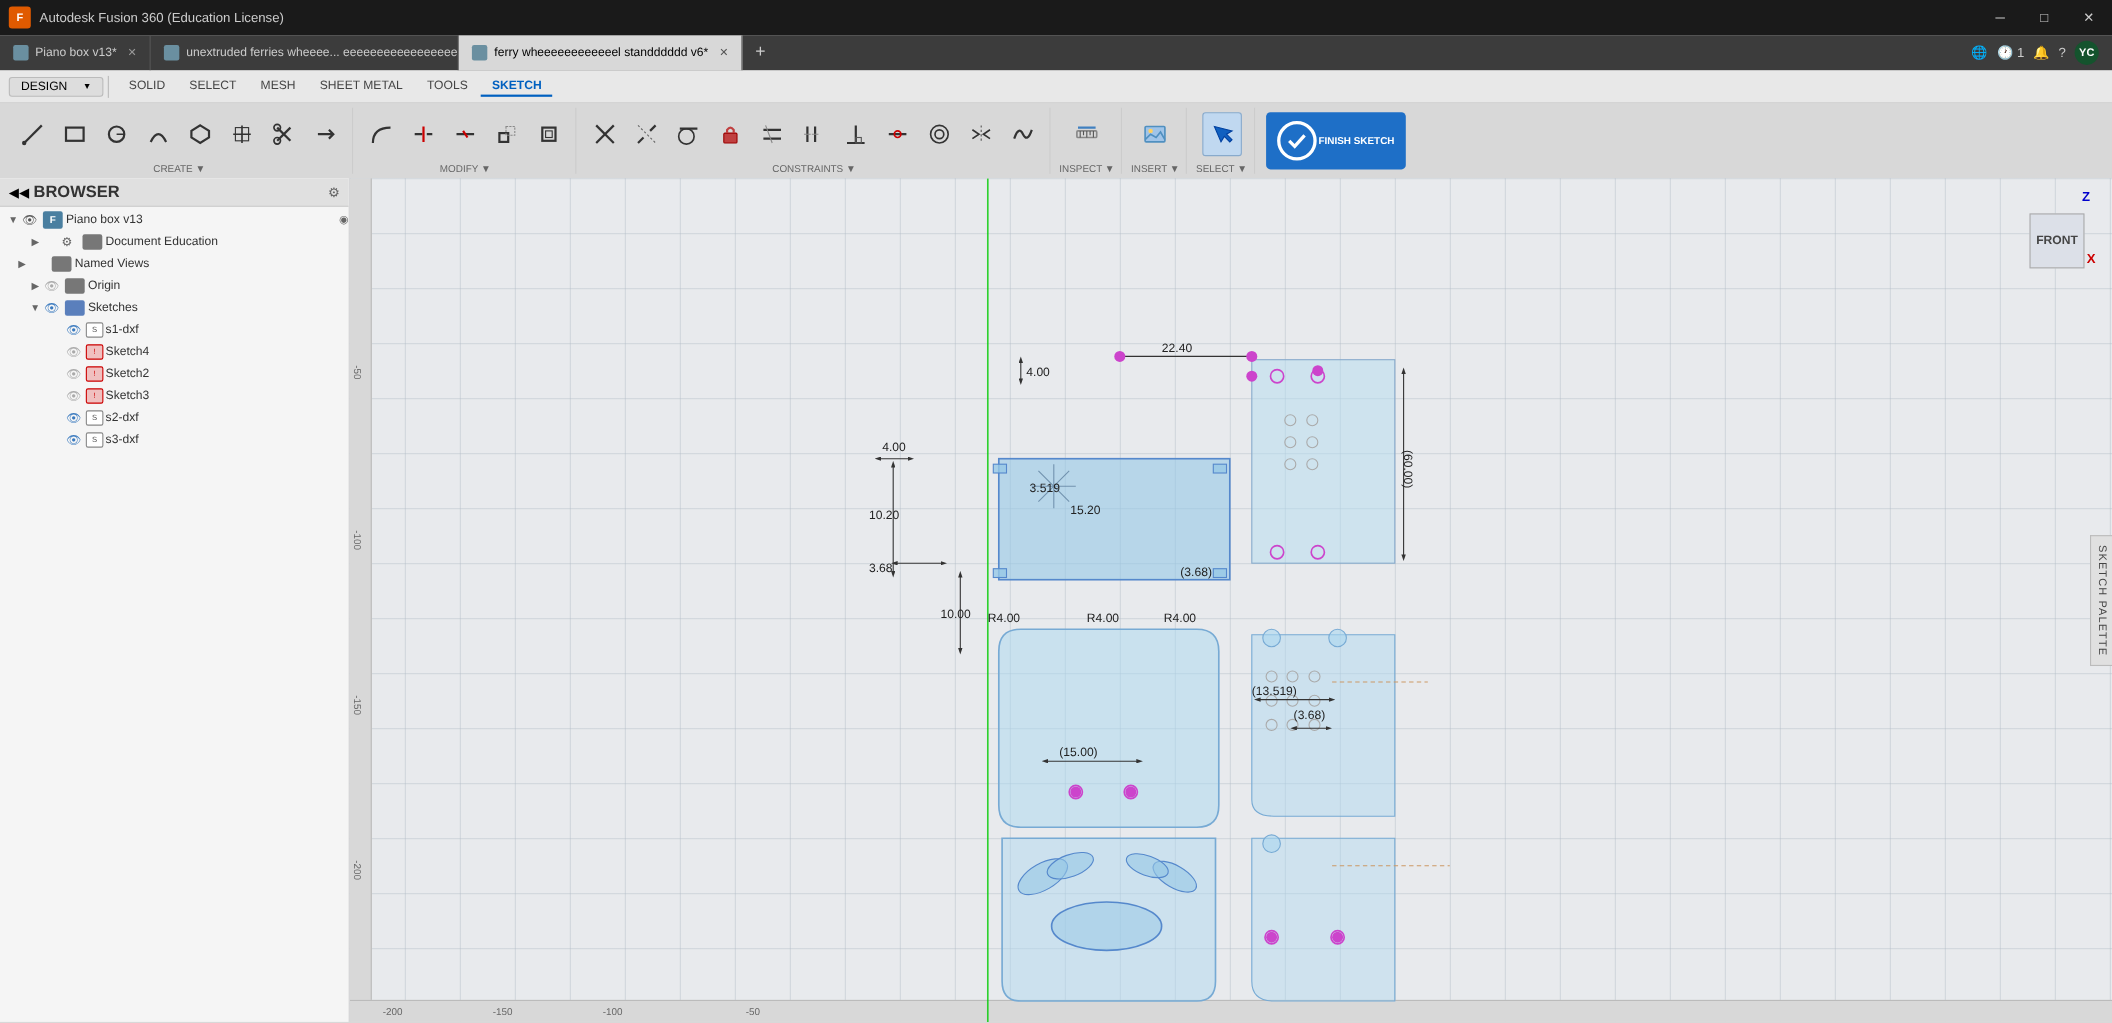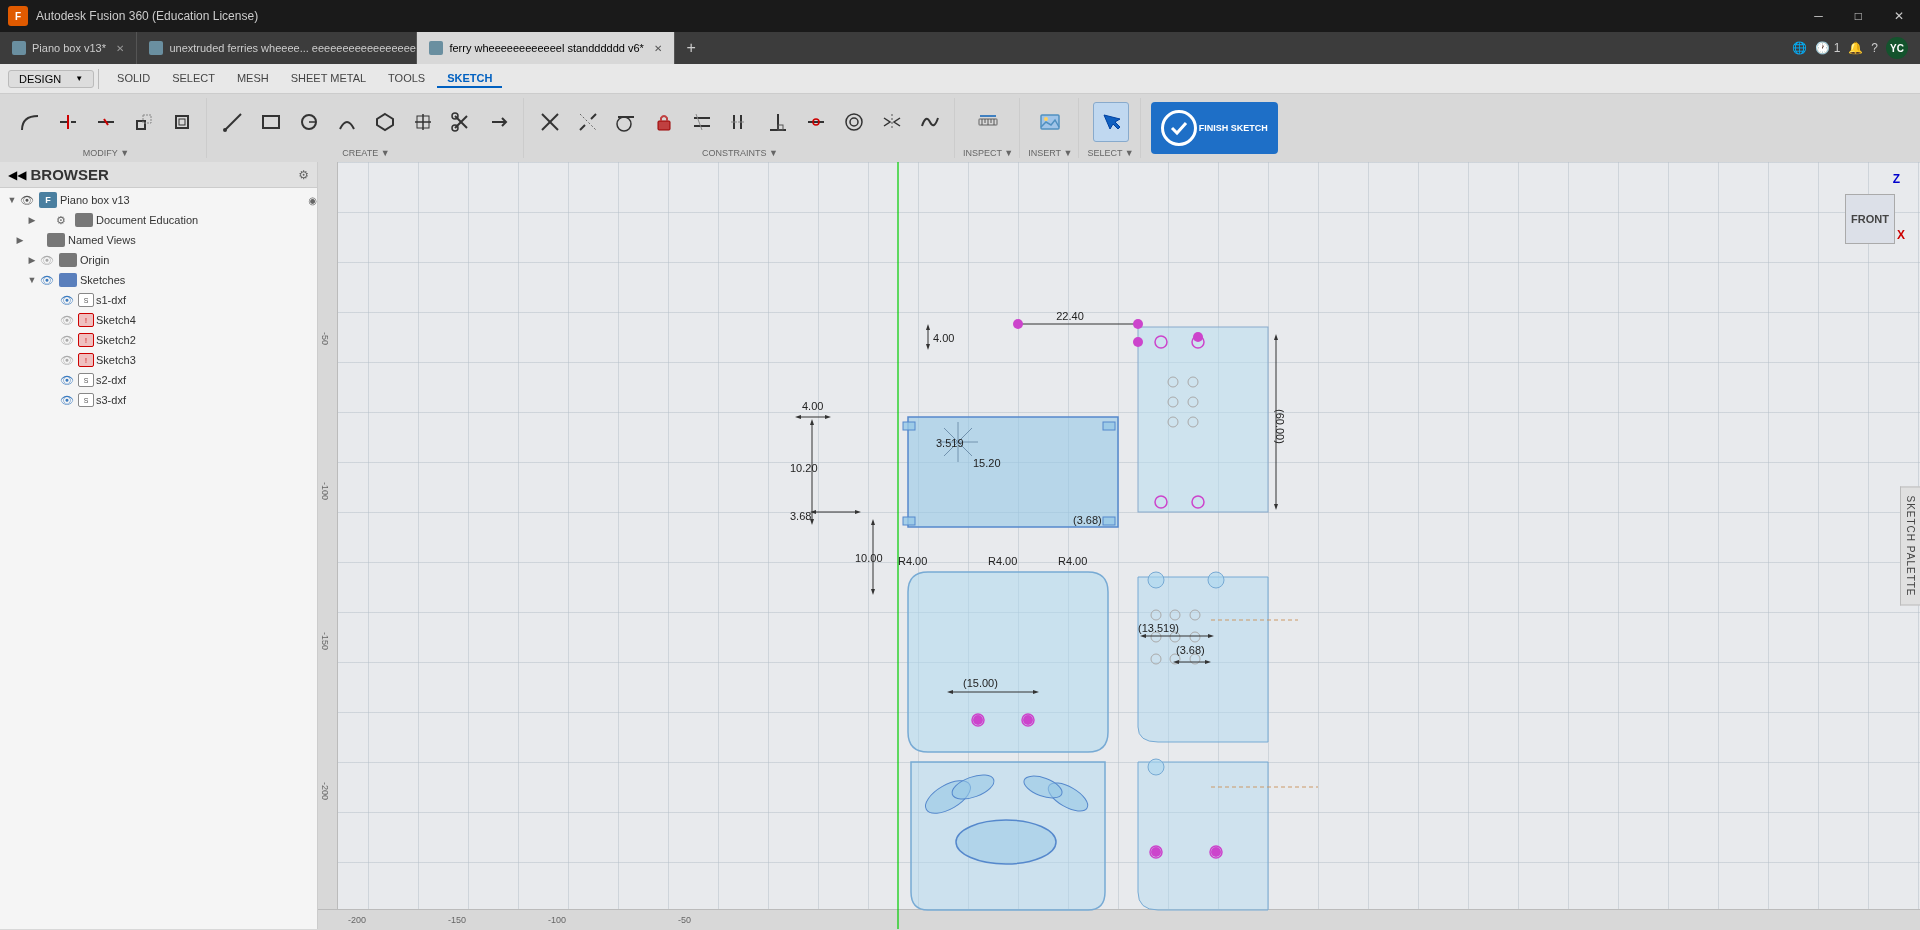--- a/index.html
+++ b/index.html
@@ -342,55 +342,20 @@
     <div class="toolbar-tab">SHEET METAL</div>
     <div class="toolbar-tab">TOOLS</div>
     <div class="toolbar-tab active">SKETCH</div>
   </div>
 </div>
 
 <div id="toolbar-main">
 
   <div class="toolbar-group">
     <div class="toolbar-icons">
-      <div class="tool-btn" title="Fillet">
-        <svg viewBox="0 0 22 22">
-            <path d="M3,19 Q3,5 19,5" fill="none" stroke="#333" stroke-width="2"></path>
-          </svg>
-      </div>
-      <div class="tool-btn" title="Trim">
-        <svg viewBox="0 0 22 22">
-            <path d="M3,11 H10 M14,11 H19" stroke="#333" stroke-width="2"></path>
-            <line x1="11" y1="4" x2="11" y2="18" stroke="#c00" stroke-width="2"></line>
-          </svg>
-      </div>
-      <div class="tool-btn" title="Break">
-        <svg viewBox="0 0 22 22">
-            <line x1="3" y1="11" x2="19" y2="11" stroke="#333" stroke-width="2"></line>
-            <path d="M9,8 L13,14" stroke="#c00" stroke-width="2"></path>
-          </svg>
-      </div>
-      <div class="tool-btn" title="Scale">
-        <svg viewBox="0 0 22 22">
-            <rect x="4" y="10" width="8" height="8" fill="none" stroke="#333" stroke-width="2"></rect>
-            <rect x="10" y="4" width="8" height="8" fill="none" stroke="#888" stroke-width="1" stroke-dasharray="2,1"></rect>
-          </svg>
-      </div>
-      <div class="tool-btn" title="Offset">
-        <svg viewBox="0 0 22 22">
-            <rect x="5" y="5" width="12" height="12" fill="none" stroke="#333" stroke-width="2"></rect>
-            <rect x="8" y="8" width="6" height="6" fill="none" stroke="#333" stroke-width="1"></rect>
-          </svg>
-      </div>
-    </div>
-    <div class="toolbar-group-label">MODIFY <span>▼</span></div>
-  </div>
-
-  <div class="toolbar-group">
-    <div class="toolbar-icons">
 
       <div class="tool-btn" title="Line">
         <svg viewBox="0 0 22 22">
             <line x1="3" y1="19" x2="19" y2="3" stroke="#333" stroke-width="2"></line>
             <circle cx="3" cy="19" r="2" fill="#333"></circle>
           </svg>
       </div>
 
       <div class="tool-btn" title="Rectangle">
         <svg viewBox="0 0 22 22">
@@ -433,20 +398,55 @@
           </svg>
       </div>
 
       <div class="tool-btn" title="Extend">
         <svg viewBox="0 0 22 22">
             <path d="M4,11 H18 M14,7 L18,11 L14,15" fill="none" stroke="#333" stroke-width="2"></path>
           </svg>
       </div>
     </div>
     <div class="toolbar-group-label">CREATE <span>▼</span></div>
+  </div>
+
+  <div class="toolbar-group">
+    <div class="toolbar-icons">
+      <div class="tool-btn" title="Fillet">
+        <svg viewBox="0 0 22 22">
+            <path d="M3,19 Q3,5 19,5" fill="none" stroke="#333" stroke-width="2"></path>
+          </svg>
+      </div>
+      <div class="tool-btn" title="Trim">
+        <svg viewBox="0 0 22 22">
+            <path d="M3,11 H10 M14,11 H19" stroke="#333" stroke-width="2"></path>
+            <line x1="11" y1="4" x2="11" y2="18" stroke="#c00" stroke-width="2"></line>
+          </svg>
+      </div>
+      <div class="tool-btn" title="Break">
+        <svg viewBox="0 0 22 22">
+            <line x1="3" y1="11" x2="19" y2="11" stroke="#333" stroke-width="2"></line>
+            <path d="M9,8 L13,14" stroke="#c00" stroke-width="2"></path>
+          </svg>
+      </div>
+      <div class="tool-btn" title="Scale">
+        <svg viewBox="0 0 22 22">
+            <rect x="4" y="10" width="8" height="8" fill="none" stroke="#333" stroke-width="2"></rect>
+            <rect x="10" y="4" width="8" height="8" fill="none" stroke="#888" stroke-width="1" stroke-dasharray="2,1"></rect>
+          </svg>
+      </div>
+      <div class="tool-btn" title="Offset">
+        <svg viewBox="0 0 22 22">
+            <rect x="5" y="5" width="12" height="12" fill="none" stroke="#333" stroke-width="2"></rect>
+            <rect x="8" y="8" width="6" height="6" fill="none" stroke="#333" stroke-width="1"></rect>
+          </svg>
+      </div>
+    </div>
+    <div class="toolbar-group-label">MODIFY <span>▼</span></div>
   </div>
 
   <div class="toolbar-group">
     <div class="toolbar-icons">
       <div class="tool-btn" title="Coincident">
         <svg viewBox="0 0 22 22">
             <line x1="3" y1="19" x2="19" y2="3" stroke="#333" stroke-width="2"></line>
             <line x1="19" y1="19" x2="3" y2="3" stroke="#333" stroke-width="2"></line>
           </svg>
       </div>

